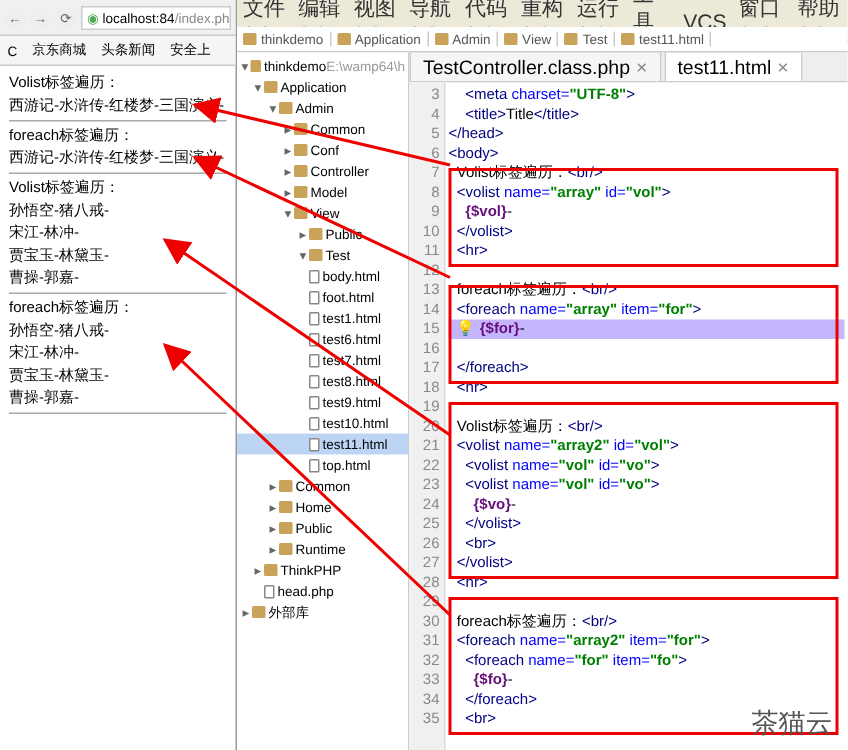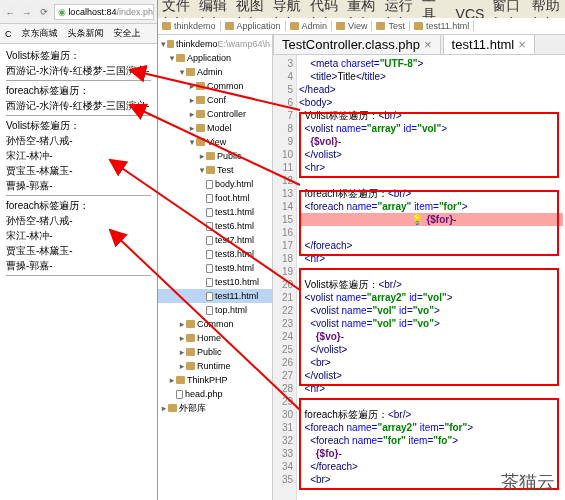--- a/index.html
+++ b/index.html
@@ -43,21 +43,21 @@
 .ed-tab.active { background: #fff; }
 .xclose { color:#888; }
 .ed-sub { height: 16px; background: #fafafa; border-bottom: 1px solid #ccc; display: flex; align-items: center; font-size: 9px; padding-left: 4px; gap: 0; }
 .bc-pill { padding: 1px 6px; background: #fff; border: 1px solid #ccc; }
 .bc-pill.on { background: #fffa90; }
 
 .code { flex: 1; position: relative; font-family: Consolas, monospace; font-size: 10px; background: #fff; overflow: hidden; }
 .gutter { position: absolute; left: 0; top: 0; width: 24px; bottom: 0; background: #f0f0f0; border-right: 1px solid #ddd; text-align: right; color: #888; padding: 2px 3px 0 0; line-height: 13px; }
 .codelines { position: absolute; left: 26px; top: 2px; right: 2px; line-height: 13px; white-space: pre; }
 .tag { color: #000080; } .attr { color: #0000ff; } .str { color: #008000; font-weight: bold; } .var { color: #660e7a; font-weight: bold; }
-.hl { background: #fca5a5; display: block; text-align: center; }
+.hl { background: #c4b5fd; display: block; }
 .redbox { position: absolute; border: 2px solid #e00; }
 
 
 .arrows { position: absolute; left: 0; top: 0; width: 565px; height: 500px; pointer-events: none; }
 
 .watermark { position: absolute; right: 10px; bottom: 6px; font-size: 18px; color: #555; font-weight: 500; }
 </style>
 </head>
 <body>
 

